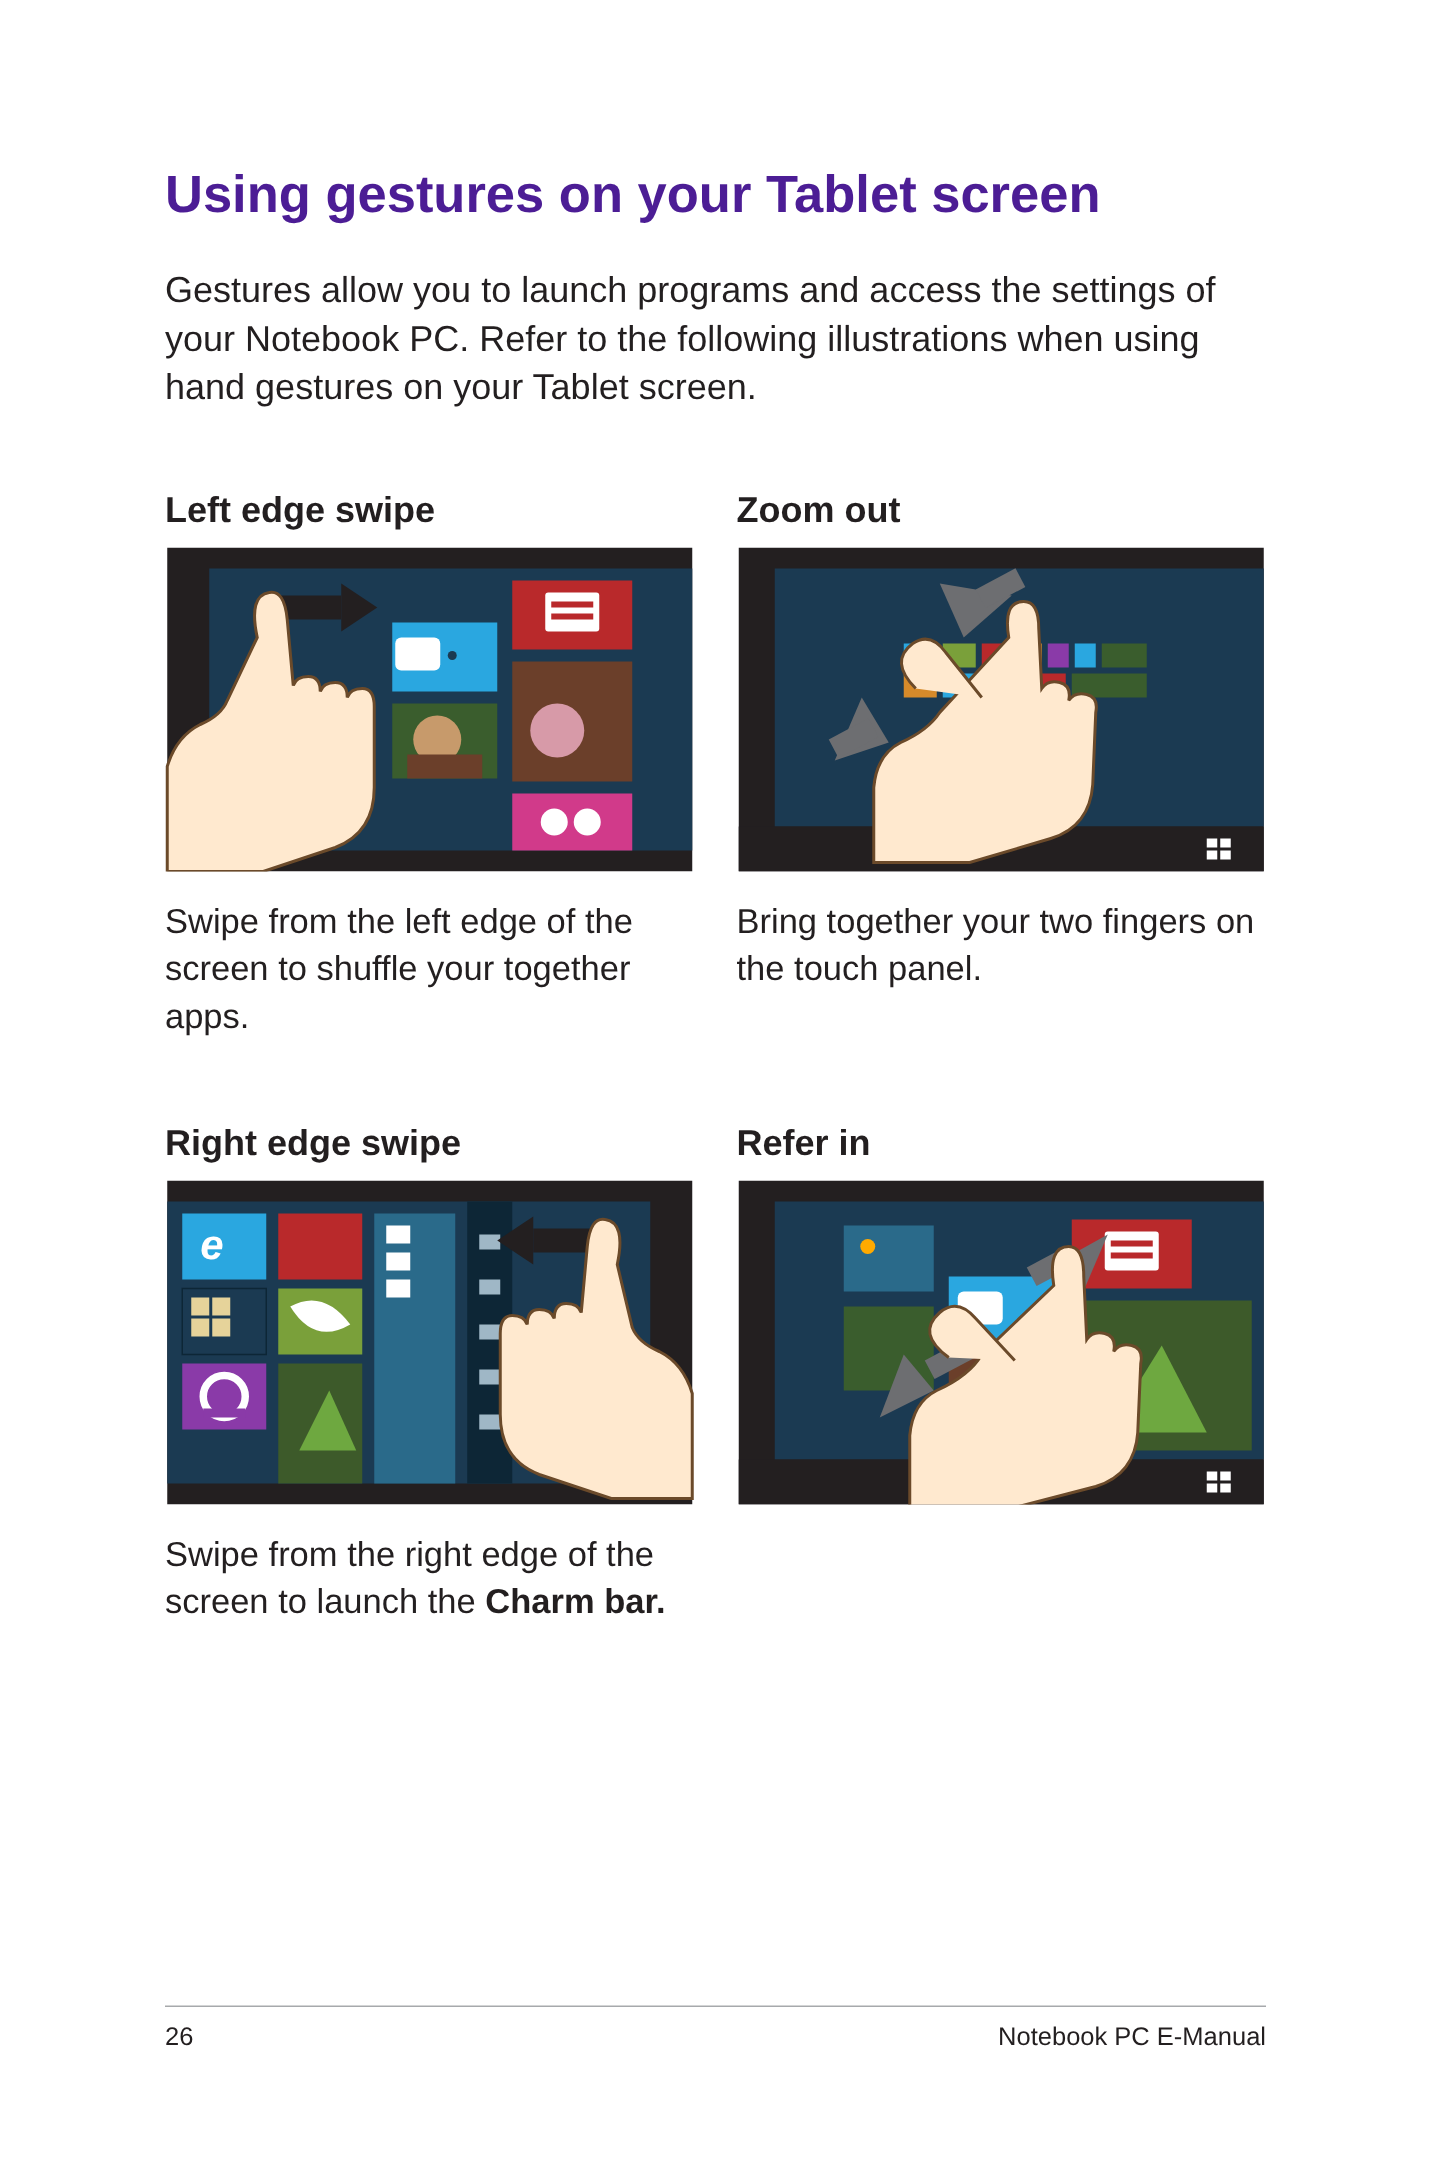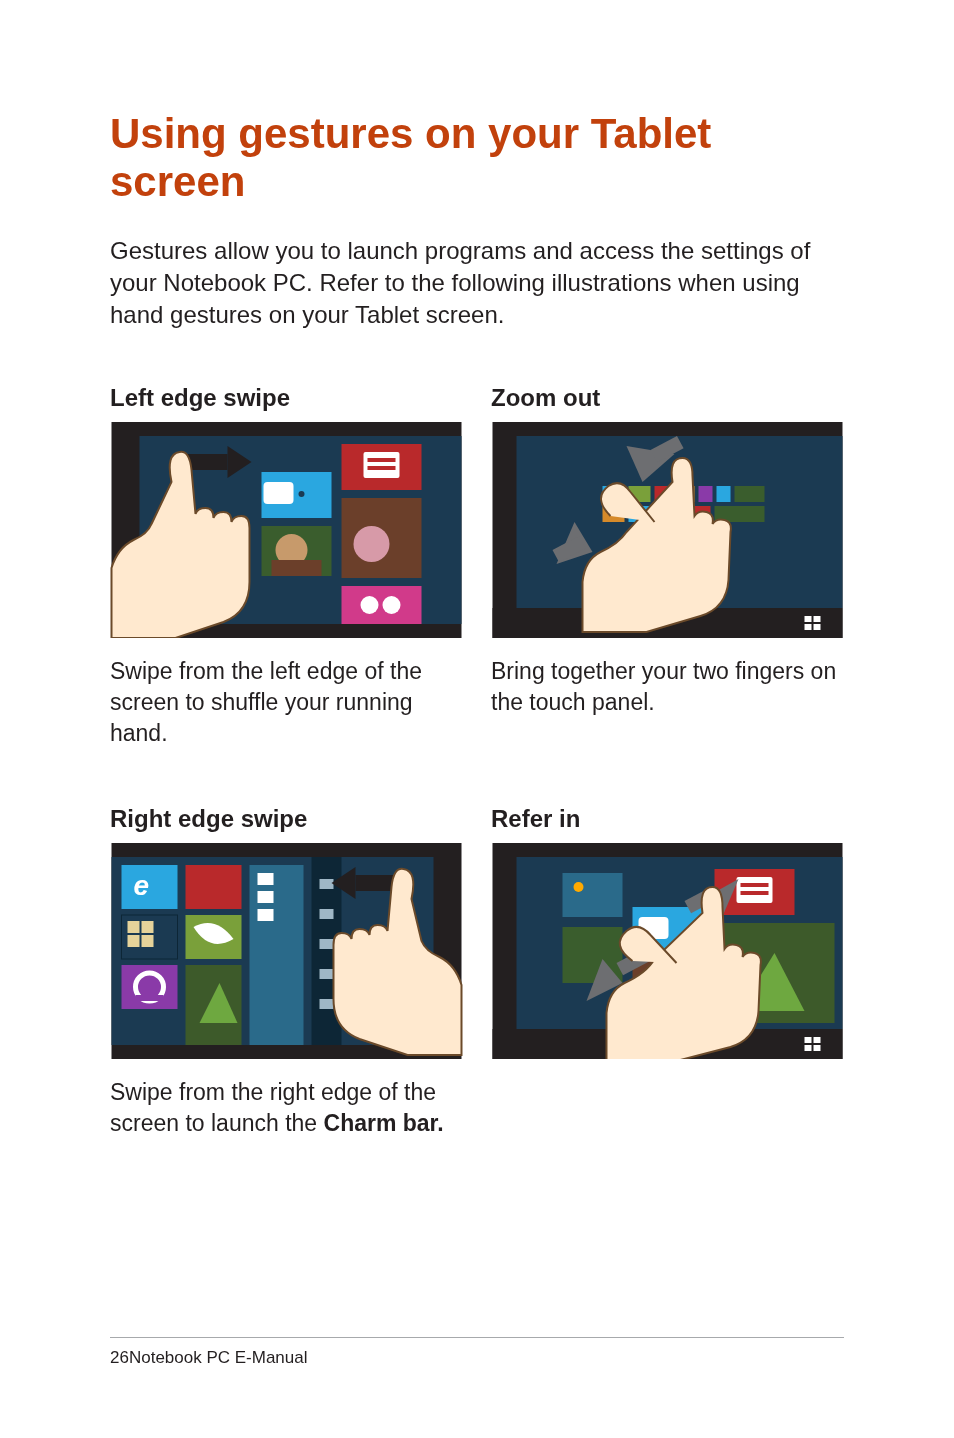--- a/index.html
+++ b/index.html
@@ -1,26 +1,26 @@
 <!DOCTYPE html>
 <html><head>
 <meta charset="utf-8">
 <style>
   * { box-sizing: border-box; margin: 0; padding: 0; }
   html, body { width: 954px; height: 1438px; background: #fff; font-family: "Segoe UI", "Myriad Pro", Arial, sans-serif; color: #231f20; }
   .page { position: relative; width: 954px; height: 1438px; padding: 110px 110px 0 110px; }
-  .title { color: #c2410c; font-weight: 700; font-size: 42px; line-height: 1.15; margin-bottom: 28px; }
+  .title { color: #4c1d95; font-weight: 700; font-size: 35px; line-height: 1.15; margin-bottom: 28px; }
   .intro { font-size: 24px; line-height: 1.35; margin-bottom: 52px; }
   .grid { display: grid; grid-template-columns: 1fr 1fr; column-gap: 28px; row-gap: 56px; }
   .cell-title { font-weight: 700; font-size: 24px; margin-bottom: 10px; }
   .illus-box { width: 100%; height: 216px; }
   .desc { font-size: 23px; line-height: 1.35; margin-top: 18px; }
   .desc b { font-weight: 700; }
   .footer { position: absolute; left: 0; right: 0; bottom: 70px; padding: 0 110px; }
-  .footer-rule { border-top: 1px solid #a7a9ac; padding-top: 10px; display: flex; justify-content: flex-start; font-size: 17px; color: #231f20; }
+  .footer-rule { border-top: 1px solid #a7a9ac; padding-top: 10px; display: flex; justify-content: space-between; font-size: 17px; color: #231f20; }
   svg { display: block; }
 </style>
 </head>
 <body>
 
 <div class="page">
   <h1 class="title">Using gestures on your Tablet screen</h1>
   <p class="intro">Gestures allow you to launch programs and access the settings of your Notebook PC. Refer to the following illustrations when using hand gestures on your Tablet screen.</p>
 
   <div class="grid">
@@ -52,21 +52,21 @@
           <g fill="#231f20">
             <rect x="70" y="32" width="46" height="16"></rect>
             <polygon points="116,24 116,56 140,40"></polygon>
           </g>
 
           <g>
             <path d="M60 60 q-6 -28 8 -30 q10 -2 12 18 l4 44 q2 -6 10 -6 q8 0 8 10 q2 -6 10 -6 q8 0 8 10 q2 -6 10 -6 q8 0 8 12 l0 54 q0 30 -26 40 l-48 16 l-64 0 l0 -70 q6 -20 22 -28 q14 -6 18 -16 z" fill="#ffe9cf" stroke="#6b4a2a" stroke-width="2"></path>
           </g>
         </svg>
       </div>
-      <p class="desc">Swipe from the left edge of the screen to shuffle your running hand.</p>
+      <p class="desc">Swipe from the left edge of the screen to shuffle your together apps.</p>
     </div>
 
     <div>
       <div class="cell-title">Zoom out</div>
       <div class="illus-box">
         <svg viewBox="0 0 350 216" width="100%" height="100%">
           <rect x="0" y="0" width="350" height="216" fill="#231f20"></rect>
           <rect x="24" y="14" width="326" height="172" fill="#1b3a52"></rect>
 
           <g>

